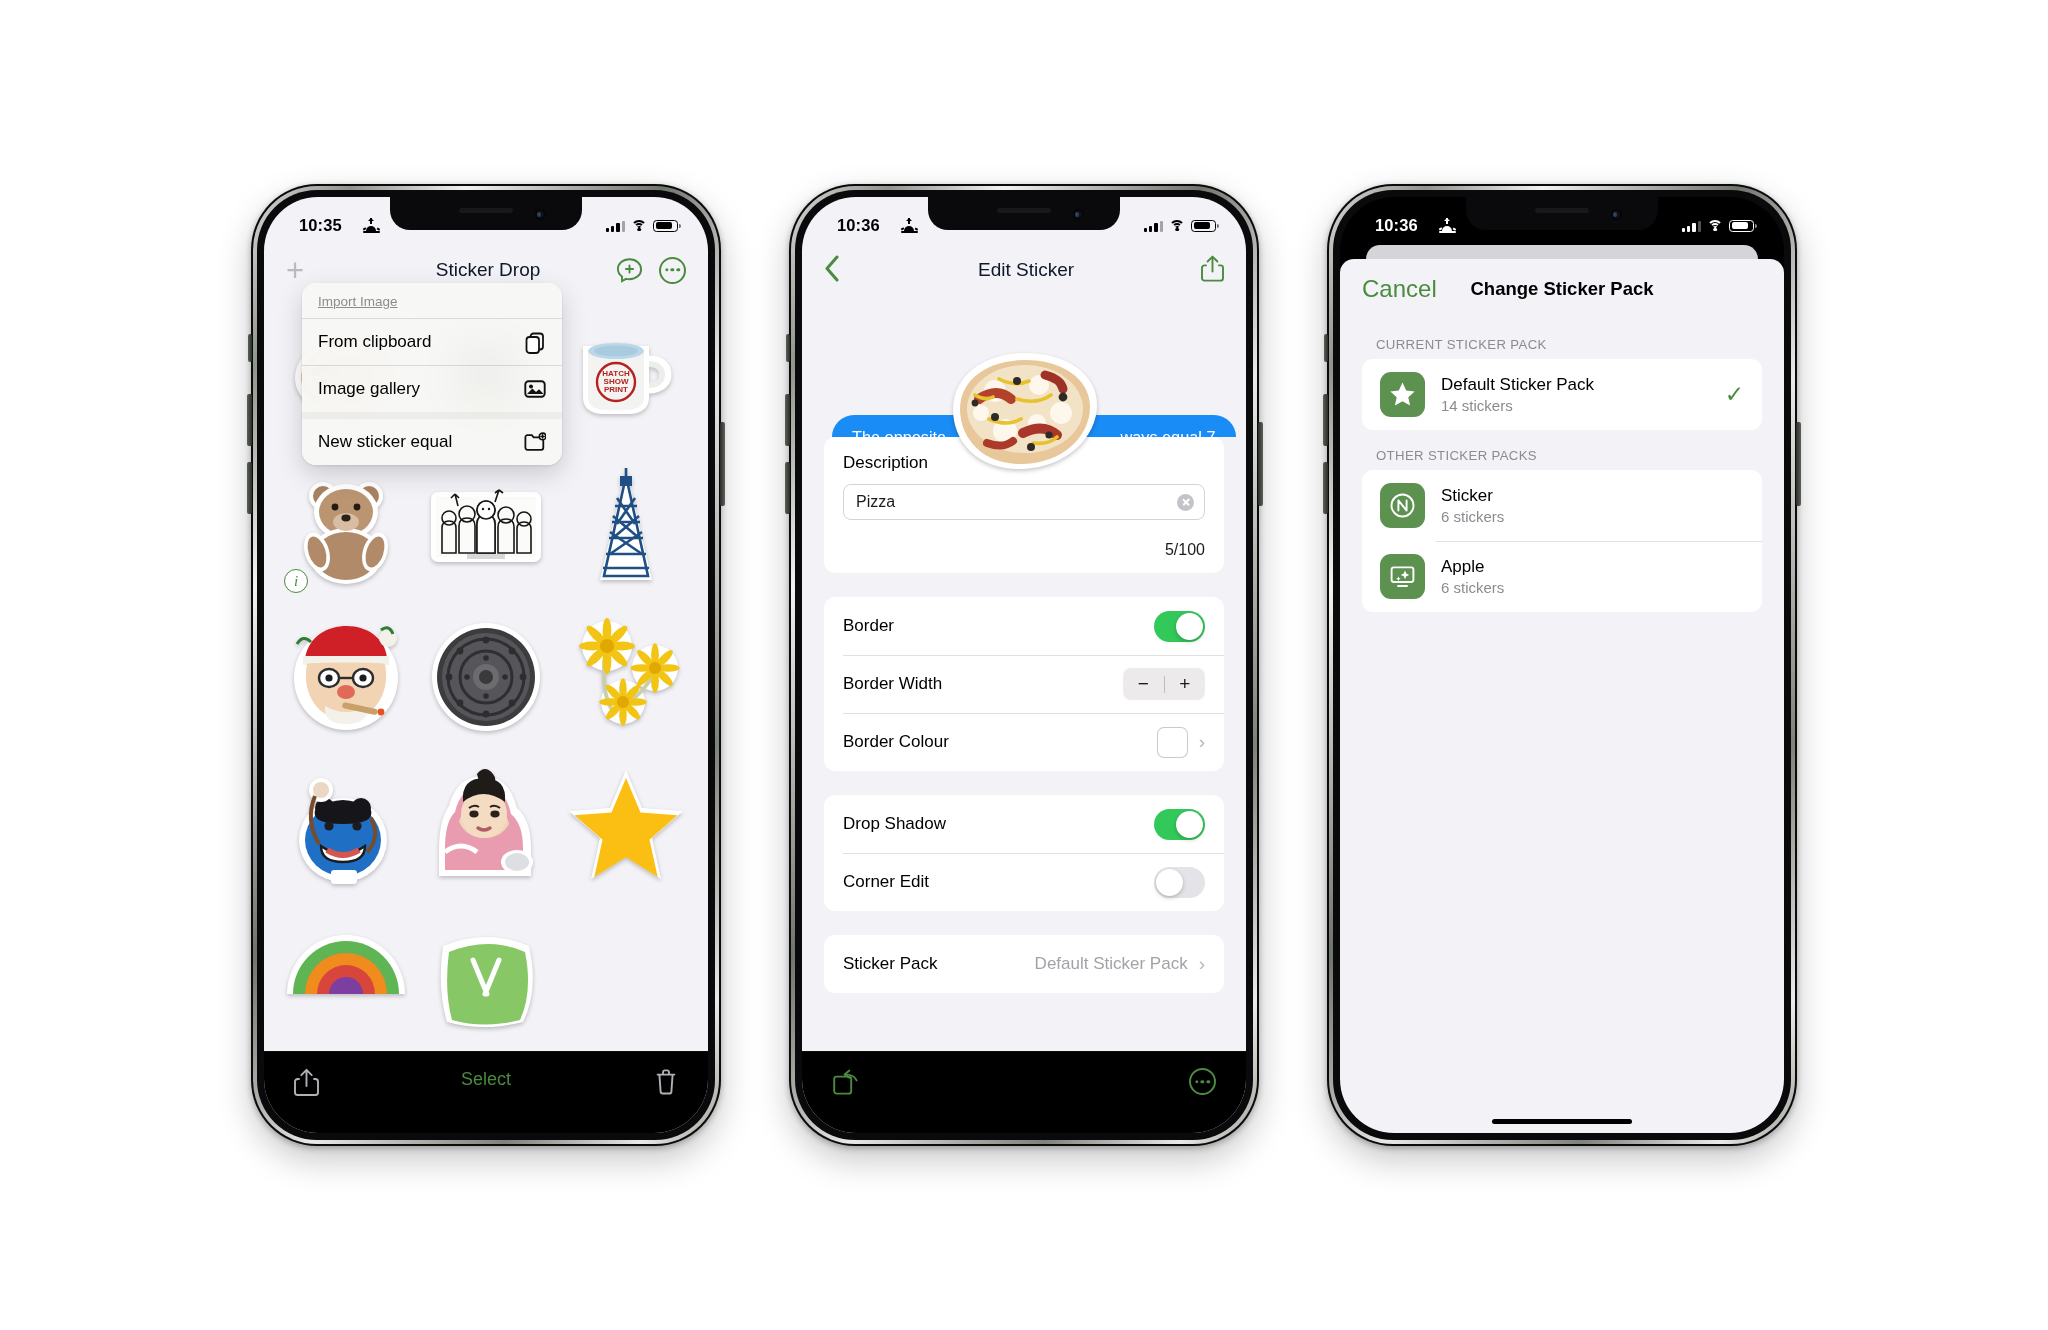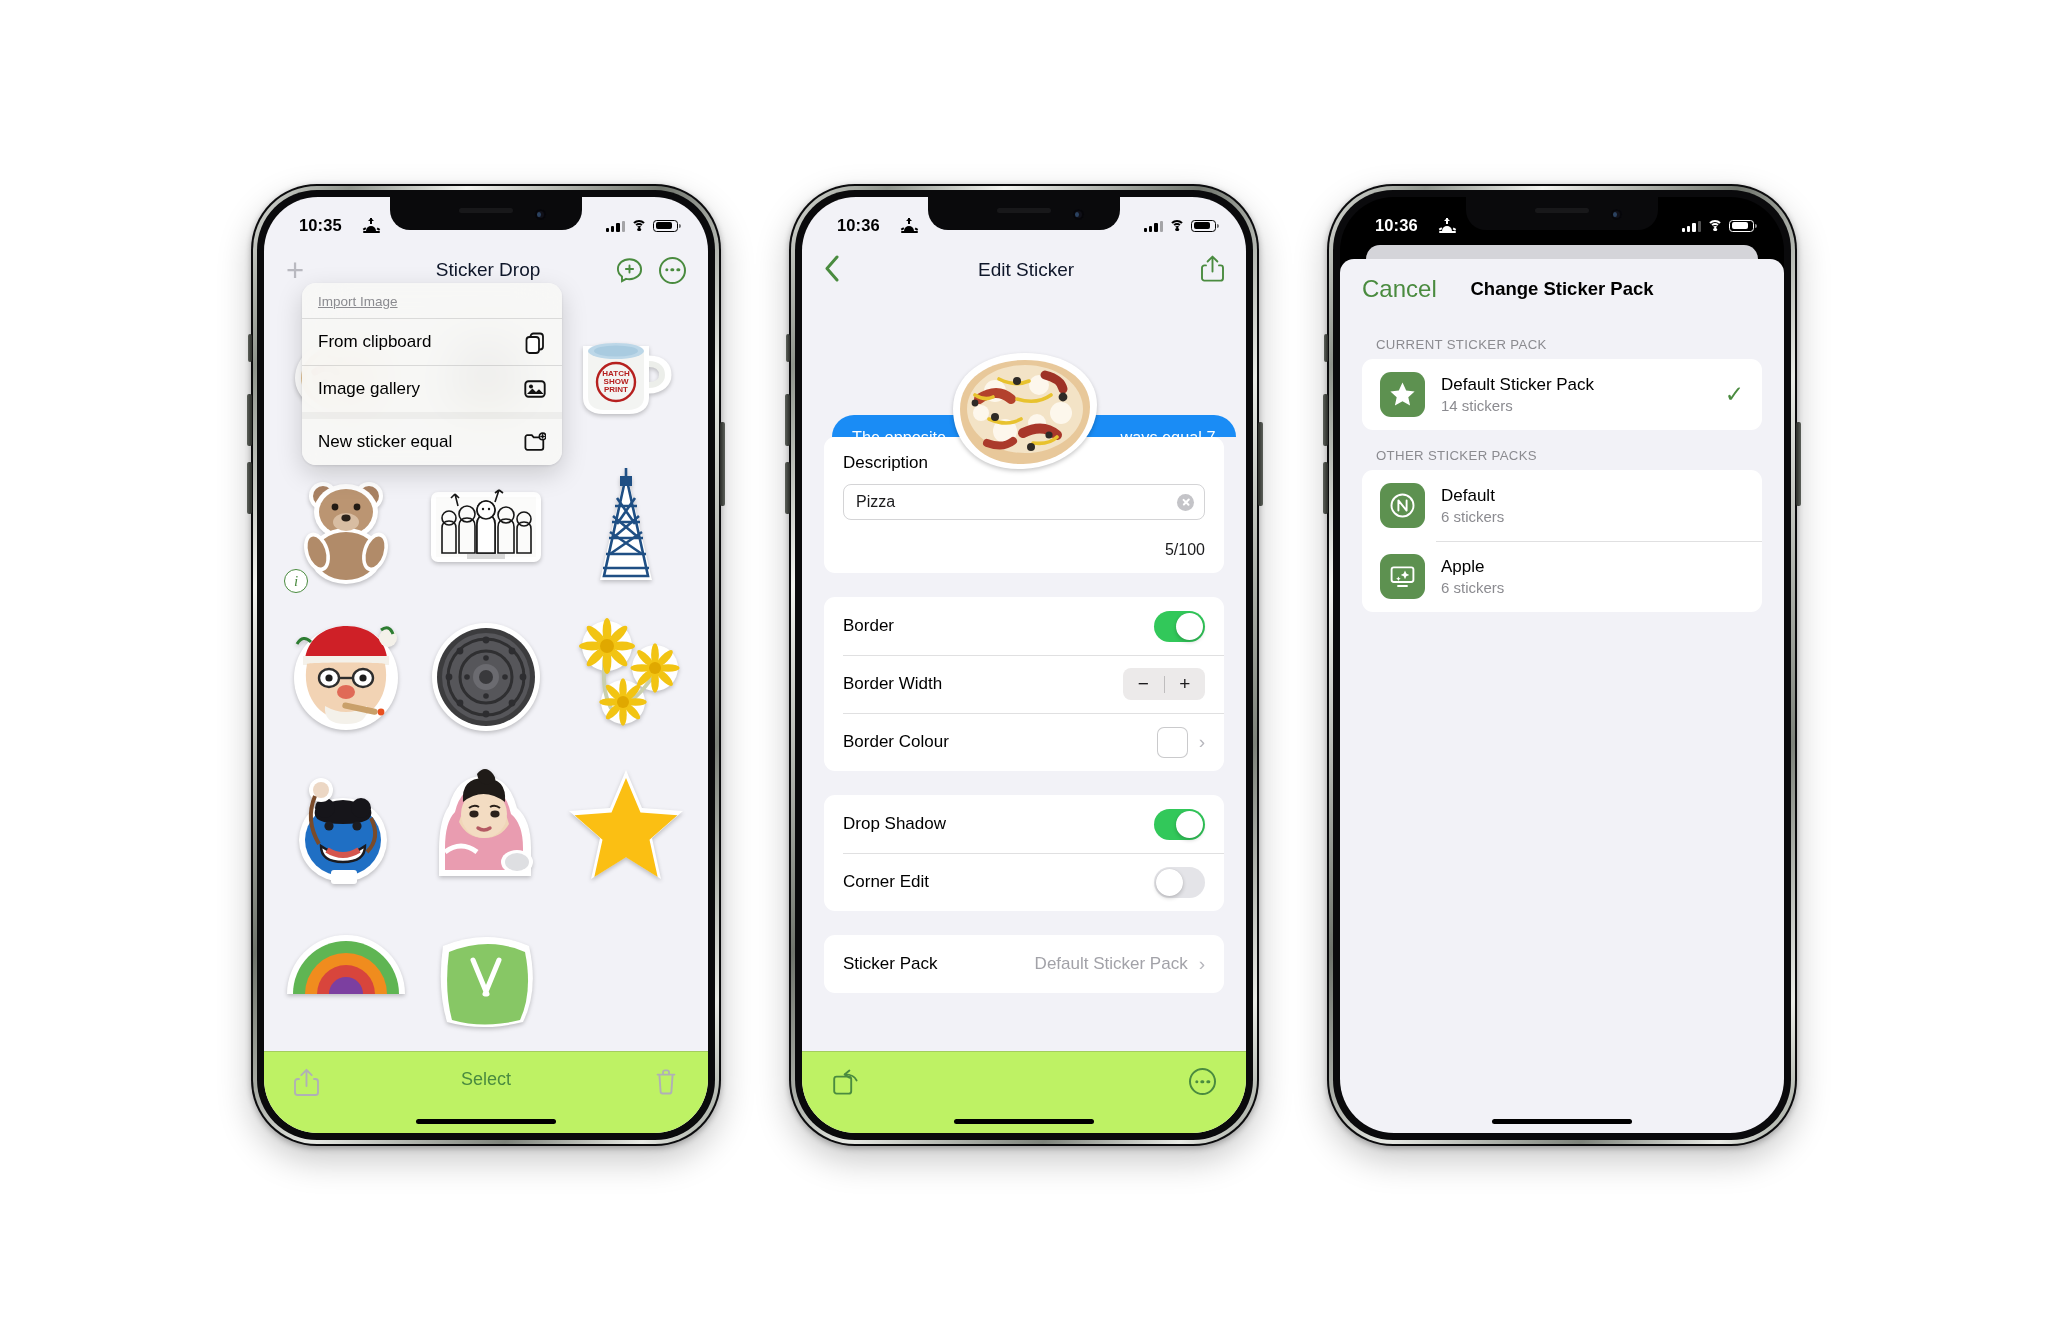--- a/index.html
+++ b/index.html
@@ -131,21 +131,21 @@
     border-radius:14px; overflow:hidden;
     box-shadow: 0 9px 26px rgba(0,0,0,.17), 0 1px 3px rgba(0,0,0,.1);
   }
   .ctx-title { font-size:13.5px; color:#8b8b90; padding:11px 16px 9px;text-decoration:underline; }
   .ctx-row { display:flex; align-items:center; justify-content:space-between;
              padding:13px 16px; font-size:17px; color:#000; border-top:.7px solid rgba(60,60,67,.16); }
   .ctx-sep { height:7px; background:rgba(0,0,0,.045); }
   .ctx-ico { width:22px; height:20px; position:relative; flex:0 0 auto; }
 
   .toolbar-b {
-    position:absolute; left:0; right:0; bottom:0; height:82px; background:#bef264;
+    position:absolute; left:0; right:0; bottom:0; height:82px; background:#000000;
     border-top:.7px solid rgba(60,60,67,.2);
     display:flex; align-items:flex-start; justify-content:space-between; padding:16px 30px 0;gap:44px;
   }
   .toolbar-b .mid { position:absolute; left:0; right:0; text-align:center; top:17px; font-size:18px; color:#4a8b3f; }
 
   
   .p2-hero { position:relative; height:196px; background:#f2f2f7; }
   .bubble {
     position:absolute; left:30px; right:10px; top:116px; height:44px;
     background:#1a8cf5; border-radius:22px; display:flex; align-items:center;
@@ -904,21 +904,21 @@
           <div class="sec-hdr">OTHER STICKER PACKS</div>
           <div class="pack-card">
             <div class="pack-row">
               <span class="pack-ico">
                 <svg width="27" height="27" viewBox="0 0 27 27">
                     <circle cx="13.5" cy="13.5" r="11" fill="none" stroke="#fff" stroke-width="1.9"></circle>
                     <path d="M9.4 18.6V8.4l8.2 10.2V8.4" fill="none" stroke="#fff" stroke-width="1.9" stroke-linecap="round" stroke-linejoin="round"></path>
                   </svg>
               </span>
               <span class="pack-txt">
-                <span class="n" style="display:block">Default</span>
+                <span class="n" style="display:block">Sticker</span>
                 <span class="s" style="display:block">6 stickers</span>
               </span>
             </div>
             <div class="pack-row">
               <span class="pack-ico">
                 <svg width="27" height="27" viewBox="0 0 27 27">
                     <rect x="2.6" y="4.4" width="21.8" height="14.6" rx="2.2" fill="none" stroke="#fff" stroke-width="1.9"></rect>
                     <path d="M9 23h9" stroke="#fff" stroke-width="1.9" stroke-linecap="round"></path>
                     <path d="M16 7.6l1.3 3 3 1.3-3 1.3-1.3 3-1.3-3-3-1.3 3-1.3z" fill="#fff"></path>
                     <path d="M9.4 13.4l.7 1.6 1.6.7-1.6.7-.7 1.6-.7-1.6-1.6-.7 1.6-.7z" fill="#fff"></path>

